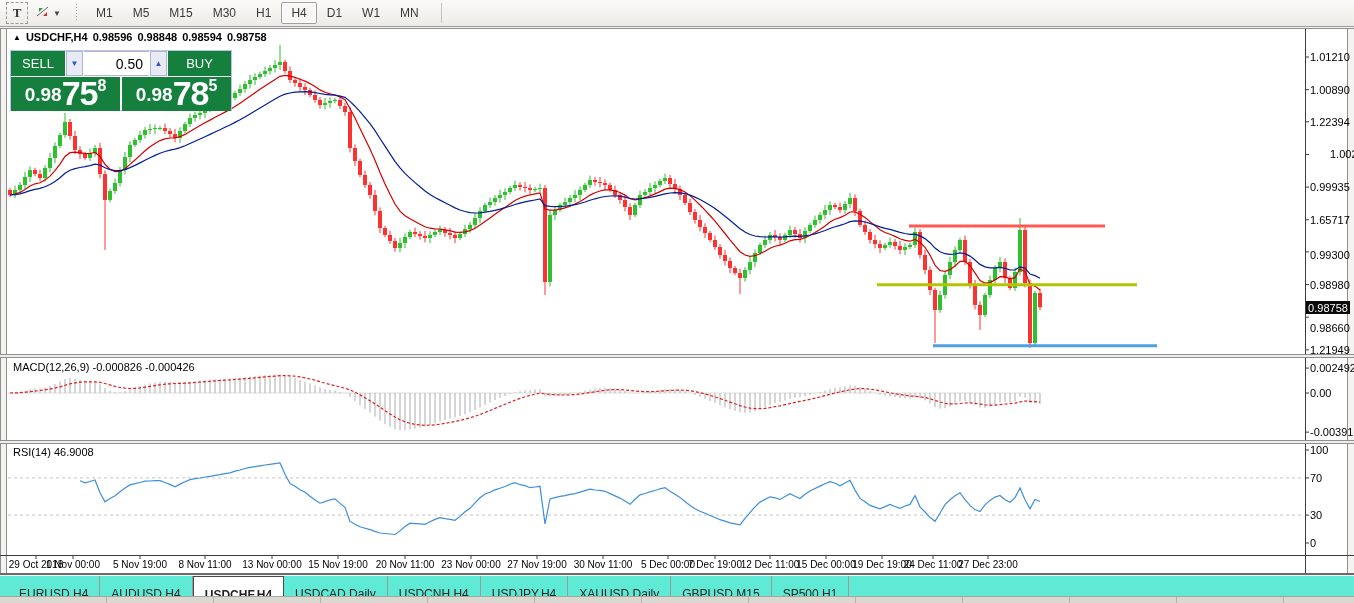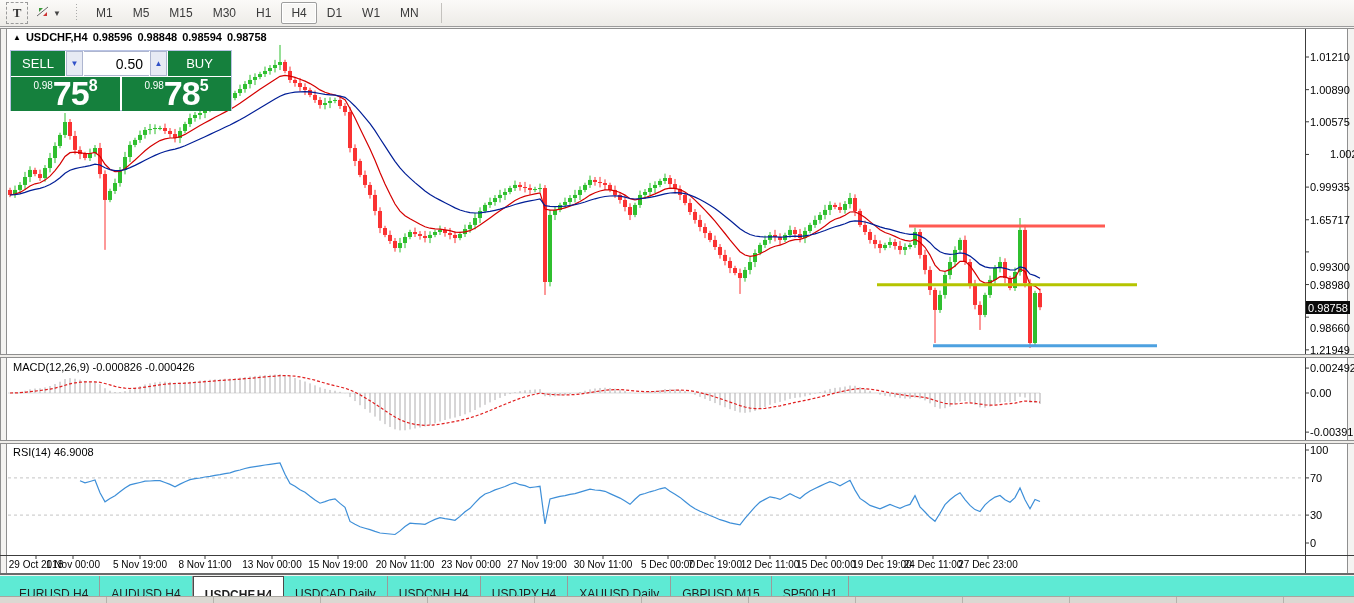--- a/index.html
+++ b/index.html
@@ -47,21 +47,21 @@
     display:grid;grid-template-rows:25px 34px;gap:1px;}
   .tp-row1{display:grid;grid-template-columns:54px 17px 65px 17px 1fr;gap:1px;}
   .tp-row2{display:grid;grid-template-columns:1fr 1fr;gap:2px;}
   .blue{background:#15803d;color:#fff;}
   .tp-btn{display:flex;align-items:center;justify-content:center;font-size:13px;}
   .spin-btn{background:#e7eaf4;border:1px solid #aeb6d0;box-sizing:border-box;
     display:flex;align-items:center;justify-content:center;color:#3050c8;font-size:8px;}
   .vol-field{background:#fff;border-top:1px solid #aeb6d0;border-bottom:1px solid #aeb6d0;
     font-size:14px;color:#000;display:flex;align-items:center;justify-content:flex-end;padding-right:6px;}
   .price-box{display:flex;align-items:flex-end;justify-content:center;padding-bottom:3px;}
-  .pb-small{font-size:10px;font-weight:normal;line-height:1;margin-bottom:17px;}
+  .pb-small{font-size:19px;font-weight:bold;line-height:1;margin-bottom:4px;}
   .pb-big{font-size:34px;font-weight:bold;line-height:0.85;letter-spacing:-1px;}
   .pb-sup{font-size:16px;font-weight:bold;line-height:1;margin-bottom:14px;}
 
   
   .ax-label{position:absolute;left:1310px;font-size:11px;color:#000;white-space:nowrap;}
   .price-tag{position:absolute;left:1306px;width:44px;height:13px;background:#0a0a0a;color:#fff;
     font-size:11px;display:flex;align-items:center;justify-content:center;z-index:4;}
   .pane-label{position:absolute;font-size:11px;color:#000;z-index:3;white-space:nowrap;}
   .time-label{position:absolute;top:559px;font-size:10px;color:#000;white-space:nowrap;transform:translateX(-50%);}
 
@@ -818,25 +818,25 @@
   </div>
 
   <div class="pane-label" style="left:13px;top:361px">MACD(12,26,9) -0.000826 -0.000426</div>
   <div class="pane-label" style="left:13px;top:446px">RSI(14) 46.9008</div>
 
   <div class="price-tag" style="top:301px">0.98758</div>
 
   <div id="axis-labels">
       <div class="ax-label" style="top: 51px;">1.01210</div>
       <div class="ax-label" style="top: 83.6528px;">1.00890</div>
-      <div class="ax-label" style="top: 115.795px;">1.00575</div>
+      <div class="ax-label" style="top: 115.795px;">1.22394</div>
       <div class="ax-label" style="top: 148.448px; margin-left: 20px;">1.00255</div>
       <div class="ax-label" style="top: 181.101px;">0.99935</div>
       <div class="ax-label" style="top: 213.754px;">1.65717</div>
-      <div class="ax-label" style="top: 261px;">0.99300</div>
+      <div class="ax-label" style="top: 249px;">0.99300</div>
       <div class="ax-label" style="top: 278.549px;">0.98980</div>
       <div class="ax-label" style="top: 322px;">0.98660</div>
       <div class="ax-label" style="top: 343.855px;">1.21949</div>
       <div class="ax-label" style="top: 362.08px;">0.002492</div>
       <div class="ax-label" style="top: 387px;">0.00</div>
       <div class="ax-label" style="top: 426.13px;">-0.003913</div>
       <div class="ax-label" style="top: 444px;">100</div>
       <div class="ax-label" style="top: 471.9px;">70</div>
       <div class="ax-label" style="top: 509.1px;">30</div>
       <div class="ax-label" style="top: 537px;">0</div>

